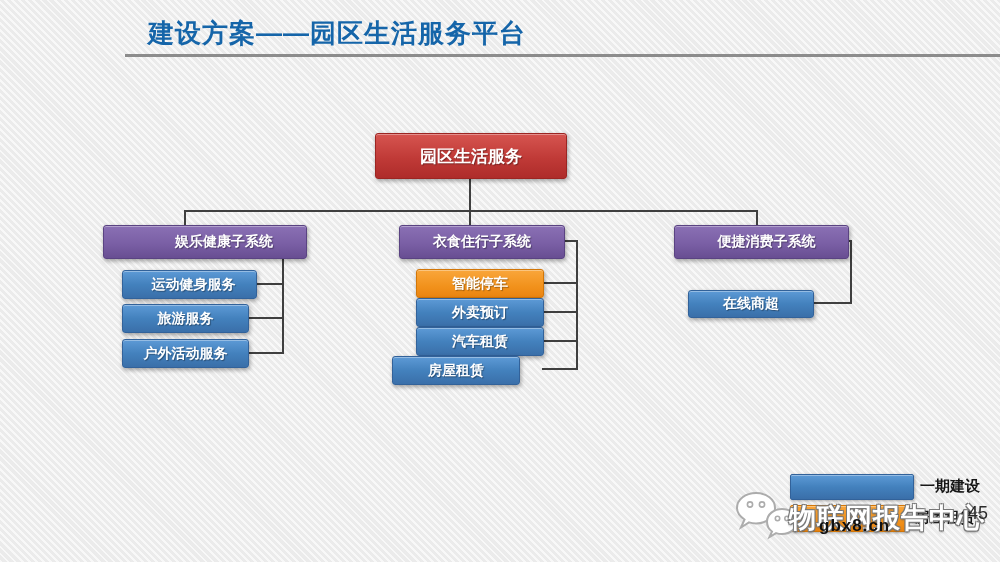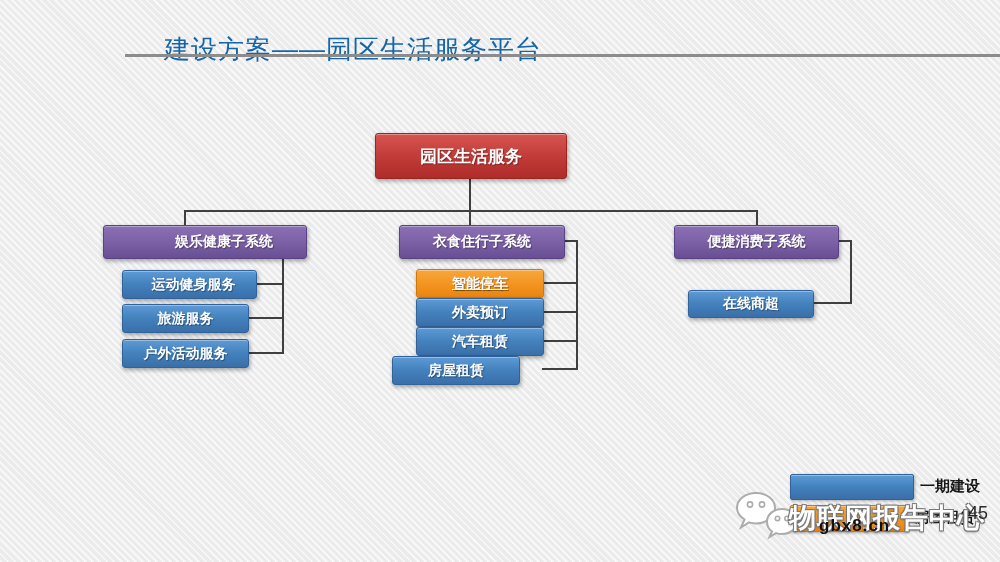--- a/index.html
+++ b/index.html
@@ -5,22 +5,22 @@
   html,body{margin:0;padding:0;}
   body{font-family:"Liberation Sans","DejaVu Sans",sans-serif;}
   .slide{
     position:relative;width:1000px;height:562px;overflow:hidden;
     background-color:#f0f0f0;
     background-image:repeating-linear-gradient(45deg,
       rgba(255,255,255,0.55) 0px, rgba(255,255,255,0.55) 2px,
       rgba(226,226,226,0.35) 2px, rgba(226,226,226,0.35) 5px);
   }
   .title{
-    position:absolute;left:148px;top:16px;margin:16px;
-    font-size:26px;font-weight:normal;color:#1565a9;letter-spacing:1px;
+    position:absolute;left:148px;top:16px;margin:0;
+    font-size:26px;font-weight:bold;color:#1565a9;letter-spacing:1px;
     white-space:nowrap;
   }
   .title-rule{
     position:absolute;left:125px;top:54px;width:875px;height:3px;
     background:#8c8c8c;
   }
   .node{
     position:absolute;display:flex;align-items:center;justify-content:center;
     color:#fff;font-weight:bold;text-align:center;
     border-radius:3px;
@@ -91,27 +91,27 @@
   <div class="conn" style="left:542px;top:368px;width:36px;height:2px;"></div>
 
   <div class="conn" style="left:837px;top:240px;width:15px;height:2px;"></div>
   <div class="conn" style="left:850px;top:240px;width:2px;height:64px;"></div>
   <div class="conn" style="left:812px;top:302px;width:40px;height:2px;"></div>
 
   <div class="node root" style="left:375px;top:133px;width:190px;height:44px;">园区生活服务</div>
 
   <div class="node group" style="left:103px;top:225px;width:164px;height:32px;padding-left:38px;">娱乐健康子系统</div>
   <div class="node group" style="left:399px;top:225px;width:164px;height:32px;">衣食住行子系统</div>
-  <div class="node group" style="left:674px;top:225px;width:163px;height:32px;">便捷消费子系统</div>
+  <div class="node group" style="left:674px;top:225px;width:163px;height:32px;padding-left:10px;">便捷消费子系统</div>
 
   <div class="node phase1" style="left:122px;top:270px;width:125px;height:27px;padding-left:8px;">运动健身服务</div>
   <div class="node phase1" style="left:122px;top:304px;width:125px;height:27px;">旅游服务</div>
   <div class="node phase1" style="left:122px;top:339px;width:125px;height:27px;">户外活动服务</div>
 
-  <div class="node phase2" style="left:416px;top:269px;width:126px;height:27px;text-decoration:underline;">智能停车</div>
+  <div class="node phase2" style="left:416px;top:269px;width:126px;height:27px;">智能停车</div>
   <div class="node phase1" style="left:416px;top:298px;width:126px;height:27px;">外卖预订</div>
   <div class="node phase1" style="left:416px;top:327px;width:126px;height:27px;">汽车租赁</div>
   <div class="node phase1" style="left:392px;top:356px;width:126px;height:27px;">房屋租赁</div>
 
   <div class="node phase1" style="left:688px;top:290px;width:124px;height:26px;">在线商超</div>
 
   <div class="legend-swatch phase1" style="left:790px;top:474px;width:122px;height:24px;"></div>
   <div class="legend-label" style="left:920px;top:477px;">一期建设</div>
   <div class="legend-swatch phase2" style="left:790px;top:505px;width:115px;height:25px;"></div>
   <div class="legend-label" style="left:915px;top:508px;">房屋租赁</div>

